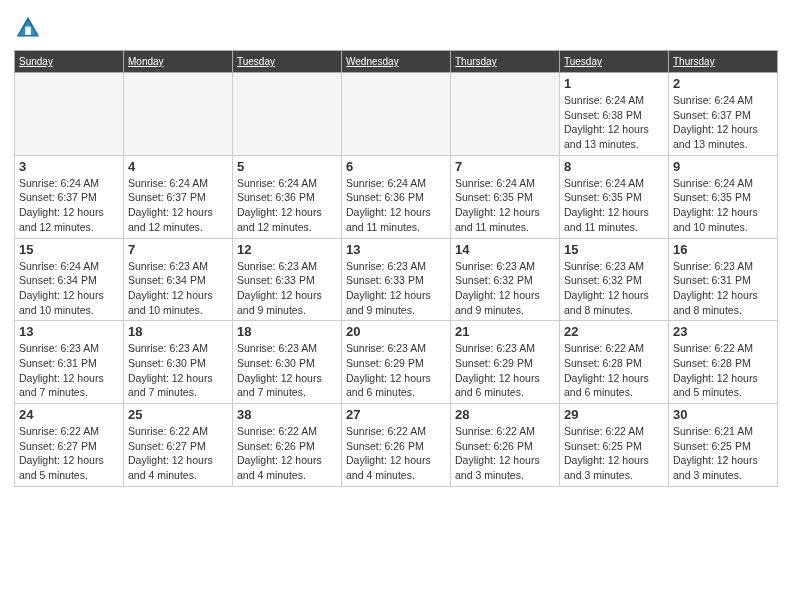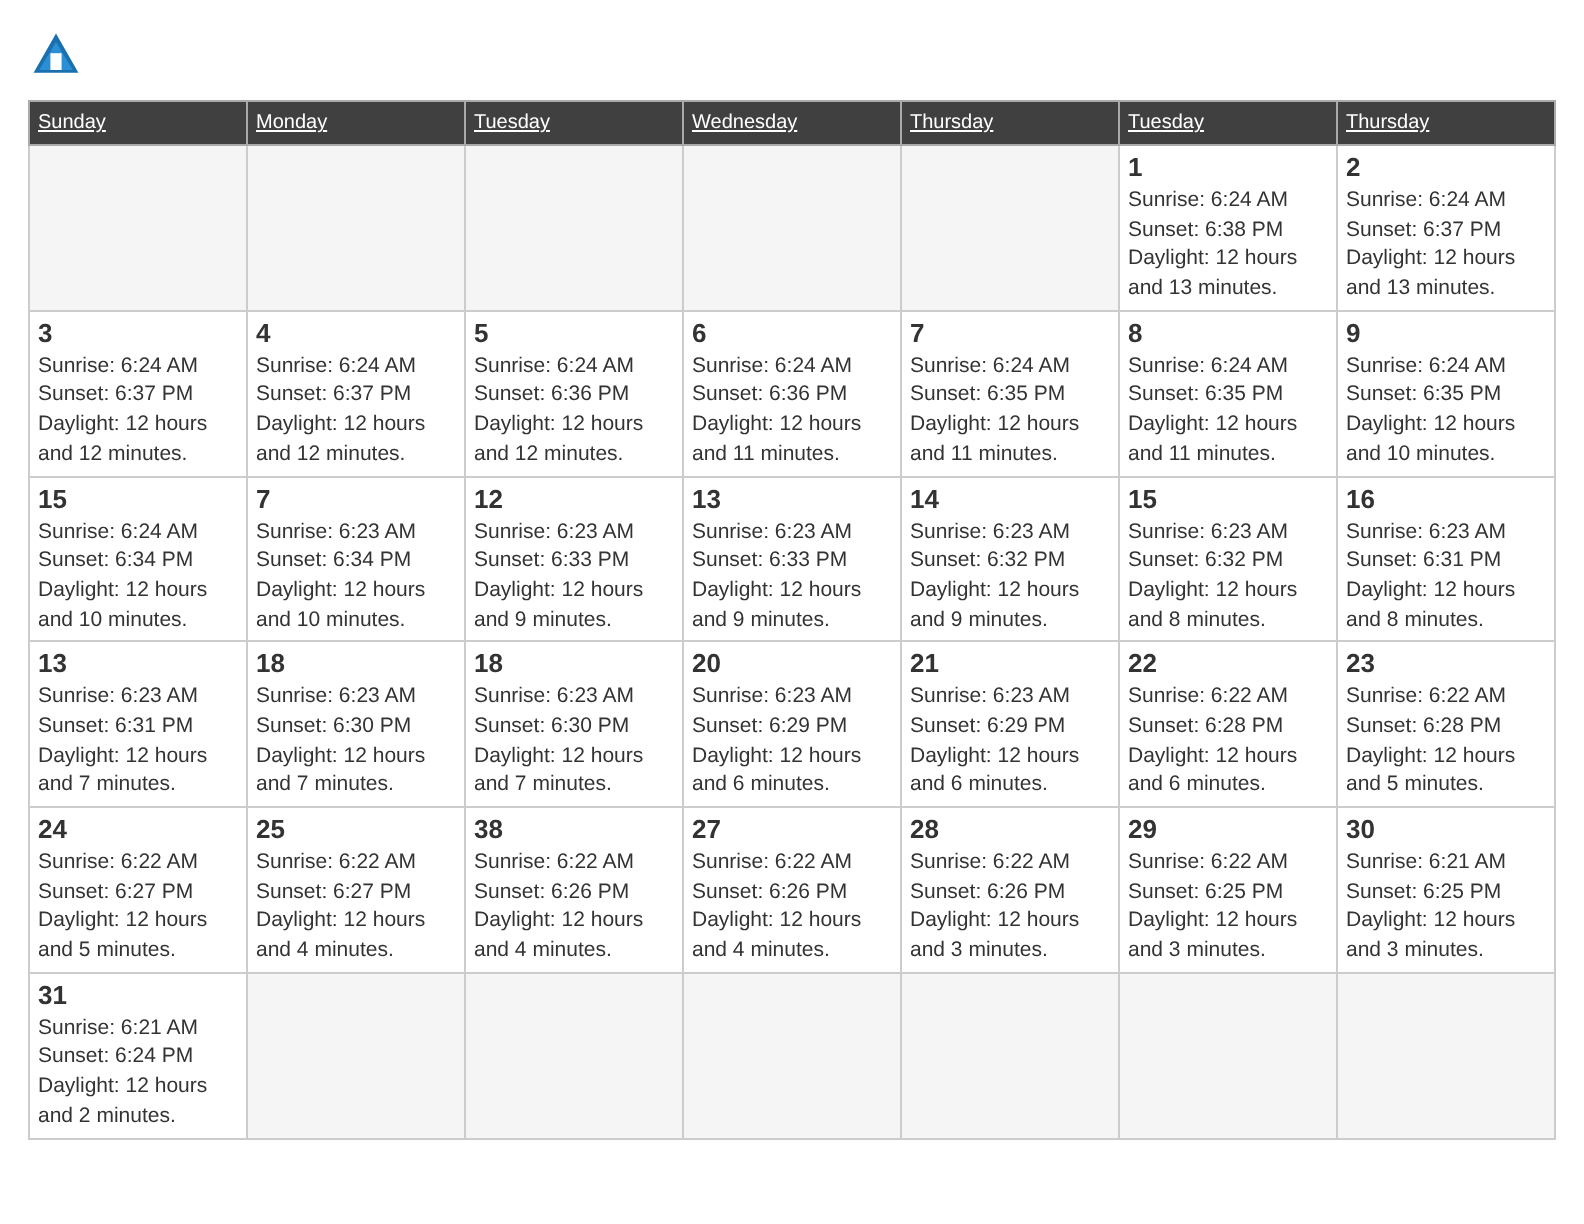--- a/index.html
+++ b/index.html
@@ -312,29 +312,15 @@
 Sunset: 6:25 PM
 Daylight: 12 hours and 3 minutes.</div>
           </td>
           <td>
             <span class="day-number">30</span>
             <div class="day-info" style="white-space: pre-line;">Sunrise: 6:21 AM
 Sunset: 6:25 PM
 Daylight: 12 hours and 3 minutes.</div>
           </td>
         </tr>
-        <tr>
-          <td>
-            <span class="day-number">31</span>
-            <div class="day-info" style="white-space: pre-line;">Sunrise: 6:21 AM
-Sunset: 6:24 PM
-Daylight: 12 hours and 2 minutes.</div>
-          </td>
-          <td class="empty"></td>
-          <td class="empty"></td>
-          <td class="empty"></td>
-          <td class="empty"></td>
-          <td class="empty"></td>
-          <td class="empty"></td>
-        </tr>
       </tbody>
   </table>
 </div>
 
 </body></html>

